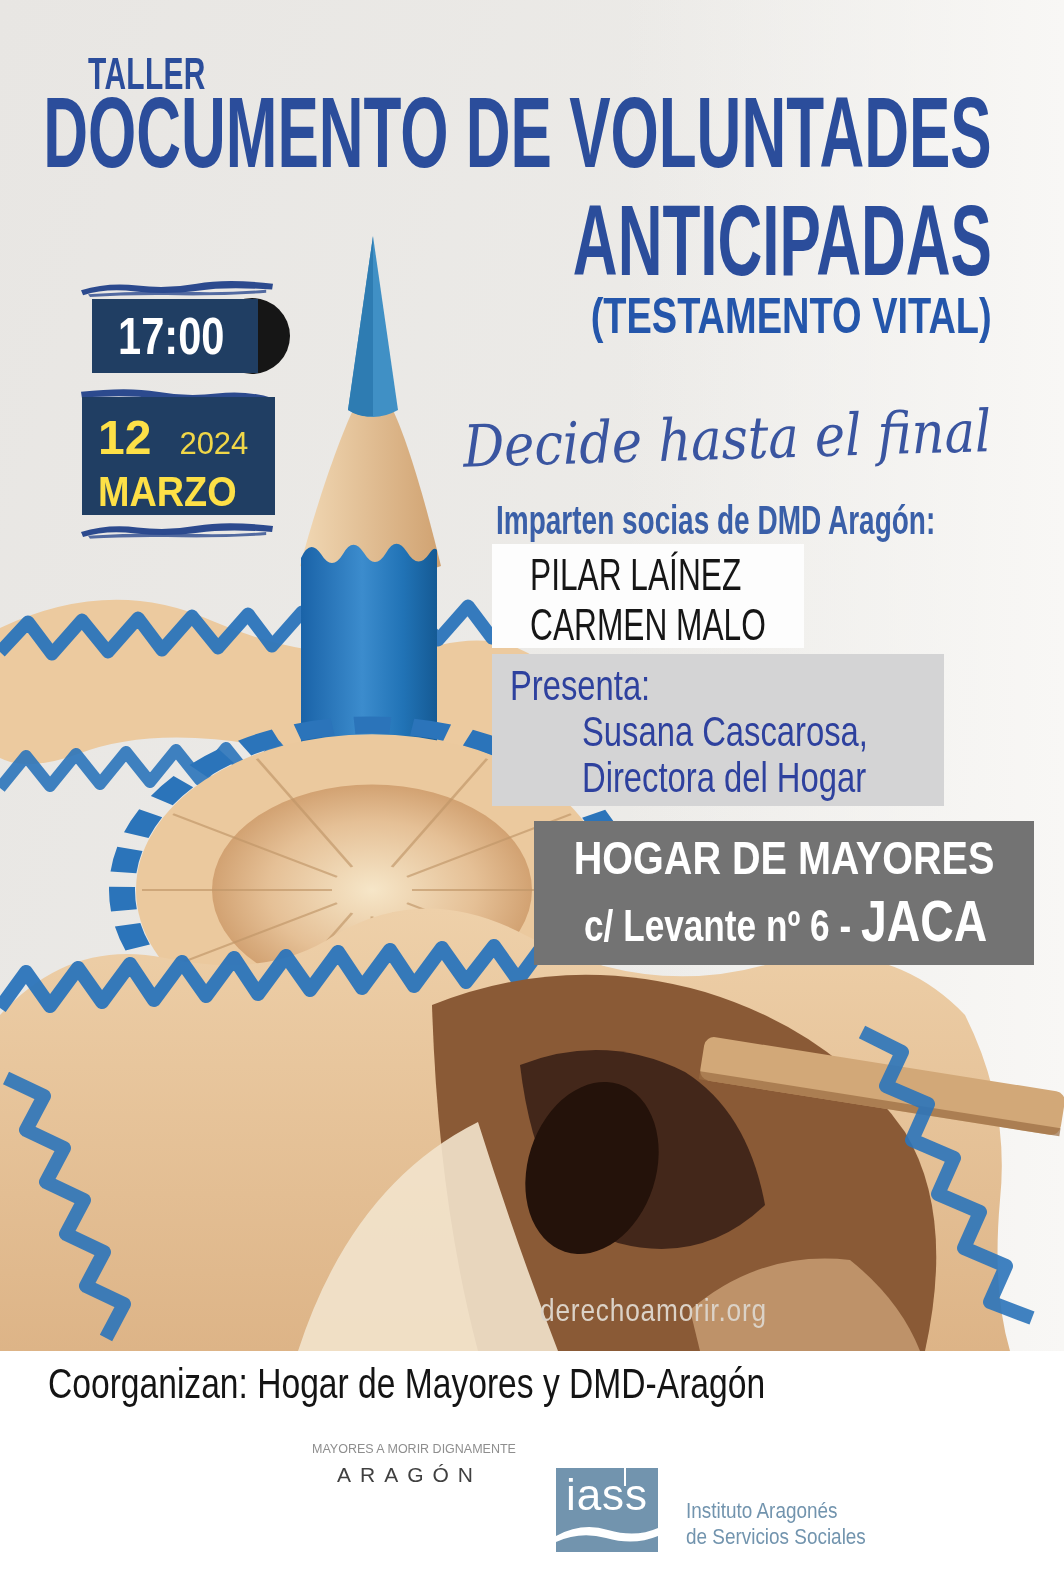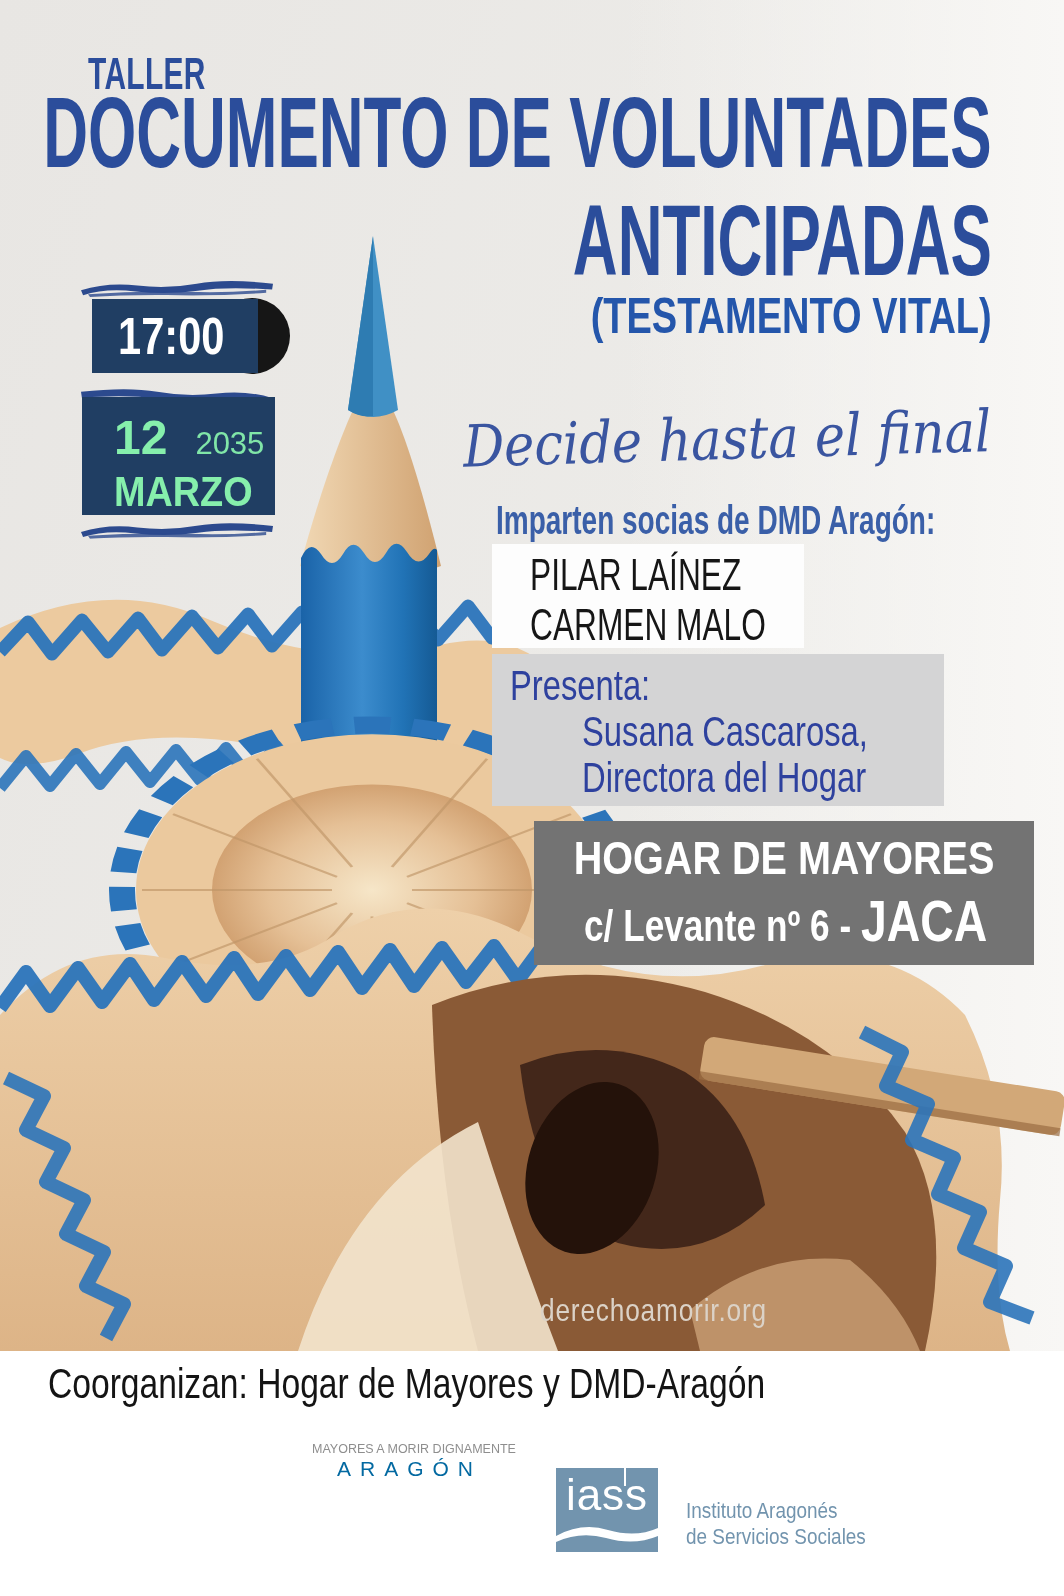--- a/index.html
+++ b/index.html
@@ -21,22 +21,22 @@
 
   
   .stroke{width:198px;height:20px;}
   .stroke1{left:78px;top:276px;transform:rotate(-.8deg);}
   .stroke2{left:78px;top:384px;transform:rotate(.7deg) scaleX(-1);}
   .stroke3{left:78px;top:518px;transform:rotate(-.6deg);}
   .dark-circle{left:214px;top:298px;width:76px;height:76px;border-radius:50%;background:#161616;}
   .timebox{left:92px;top:299px;width:166px;height:74px;background:#203e63;}
   .timebox .t{position:absolute;left:26px;top:50%;transform:translateY(-50%) scaleX(.8);transform-origin:0 50%;
           color:#fff;font-size:52px;font-weight:700;}
-  .datebox{left:82px;top:397px;width:193px;height:118px;background:#203e63;color:#86efac;
-          padding:13px 0 0 32px;box-sizing:border-box;}
+  .datebox{left:82px;top:397px;width:193px;height:118px;background:#203e63;color:#fde047;
+          padding:13px 0 0 16px;box-sizing:border-box;}
   .daterow{display:flex;align-items:baseline;}
   .day{font-size:48px;font-weight:700;}
   .year{font-size:31px;font-weight:400;margin-left:28px;opacity:.95;}
   .month{font-size:42px;font-weight:700;margin-top:3px;transform:scaleX(.9);transform-origin:0 50%;}
 
   
   .tagline{right:73px;top:400px;font-family:"DejaVu Serif",serif;font-style:italic;font-size:58px;
           color:#3a55a0;transform:scaleX(.88) rotate(-1.5deg);transform-origin:100% 50%;line-height:1.1;}
   .imparten{left:496px;top:498px;font-size:40px;font-weight:700;color:#3a5fa8;
           transform:scaleX(.7);transform-origin:0 50%;}
@@ -54,21 +54,21 @@
   .venue2 .addr{font-size:44px;}
   .venue2 .city{font-size:58px;}
   .website{left:540px;top:1292px;font-size:32px;color:#dbd2c7;letter-spacing:1px;
           transform:scaleX(.82);transform-origin:0 50%;}
 
   
   .coorg{left:48px;top:1360px;font-size:42px;color:#141414;transform:scaleX(.8);transform-origin:0 50%;}
   .dmd{left:312px;top:1438px;width:190px;text-align:center;}
   .dmd .word{font-size:92px;font-weight:700;color:#a5282c;letter-spacing:-6px;line-height:.9;}
   .dmd .tag{font-size:12.5px;color:#8e8e8e;white-space:nowrap;margin-top:4px;}
-  .dmd .region{font-size:21px;color:#0369a1;letter-spacing:9px;margin-top:1px;margin-left:5px;}
+  .dmd .region{font-size:21px;color:#404040;letter-spacing:9px;margin-top:7px;margin-left:5px;}
   .iass{left:556px;top:1468px;display:flex;gap:28px;}
   .iass .sq{position:relative;width:102px;height:84px;background:#7294ae;flex:0 0 auto;}
   .iass .acr{position:absolute;left:0;right:0;top:2px;text-align:center;color:#fff;font-size:44px;letter-spacing:1px;}
   .iass .tick{position:absolute;left:68px;top:0;width:2px;height:18px;background:#ffffff;}
   .iass .wave{position:absolute;left:0;bottom:8px;width:102px;height:22px;}
   .iass .txt{color:#7294ae;font-size:22px;line-height:26px;margin-top:30px;transform:scaleX(.86);transform-origin:0 50%;}
 </style>
 </head>
 <body>
 
@@ -170,21 +170,21 @@
   <div class="abs timebox">
     <div class="t nowrap">17:00</div>
   </div>
   <svg class="abs stroke stroke2" viewBox="0 0 200 20">
     <path d="M3,13 Q30,5 60,9 Q90,13 120,8 Q150,3 197,9 L196,15 Q150,11 121,15 Q90,19 58,15 Q28,11 5,18 Z" fill="#2c4a8e"></path>
     <path d="M10,17 Q60,14 110,16 Q150,18 190,15 L190,18 Q140,21 90,19 Q45,18 12,20 Z" fill="#2c4a8e" opacity=".8"></path>
   </svg>
   <div class="abs datebox">
     <div class="daterow">
       <span class="day">12</span>
-      <span class="year">2035</span>
+      <span class="year">2024</span>
     </div>
     <div class="month nowrap">MARZO</div>
   </div>
   <svg class="abs stroke stroke3" viewBox="0 0 200 20">
     <path d="M3,13 Q30,5 60,9 Q90,13 120,8 Q150,3 197,9 L196,15 Q150,11 121,15 Q90,19 58,15 Q28,11 5,18 Z" fill="#2c4a8e"></path>
     <path d="M10,17 Q60,14 110,16 Q150,18 190,15 L190,18 Q140,21 90,19 Q45,18 12,20 Z" fill="#2c4a8e" opacity=".8"></path>
   </svg>
 
   <div class="abs tagline nowrap">Decide hasta el final</div>
   <div class="abs imparten nowrap">Imparten socias de DMD Aragón:</div>

